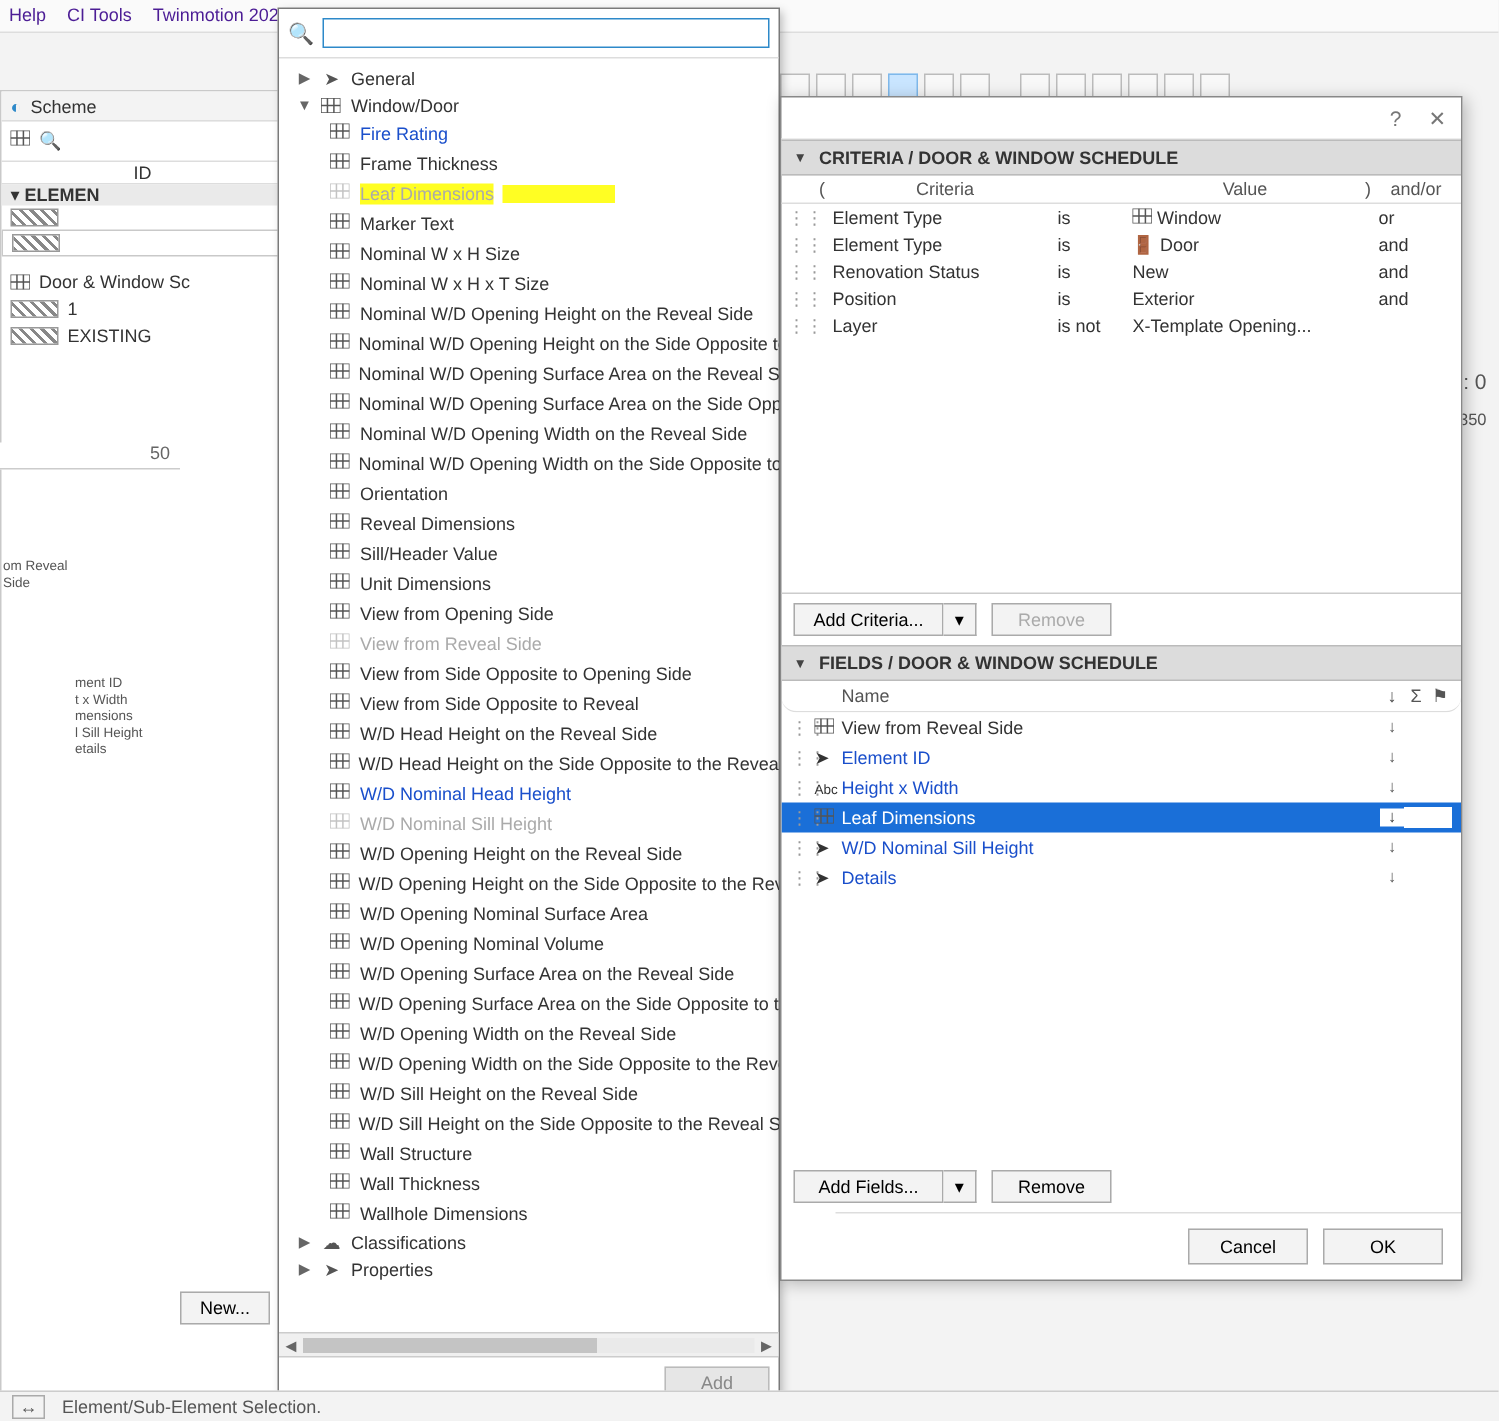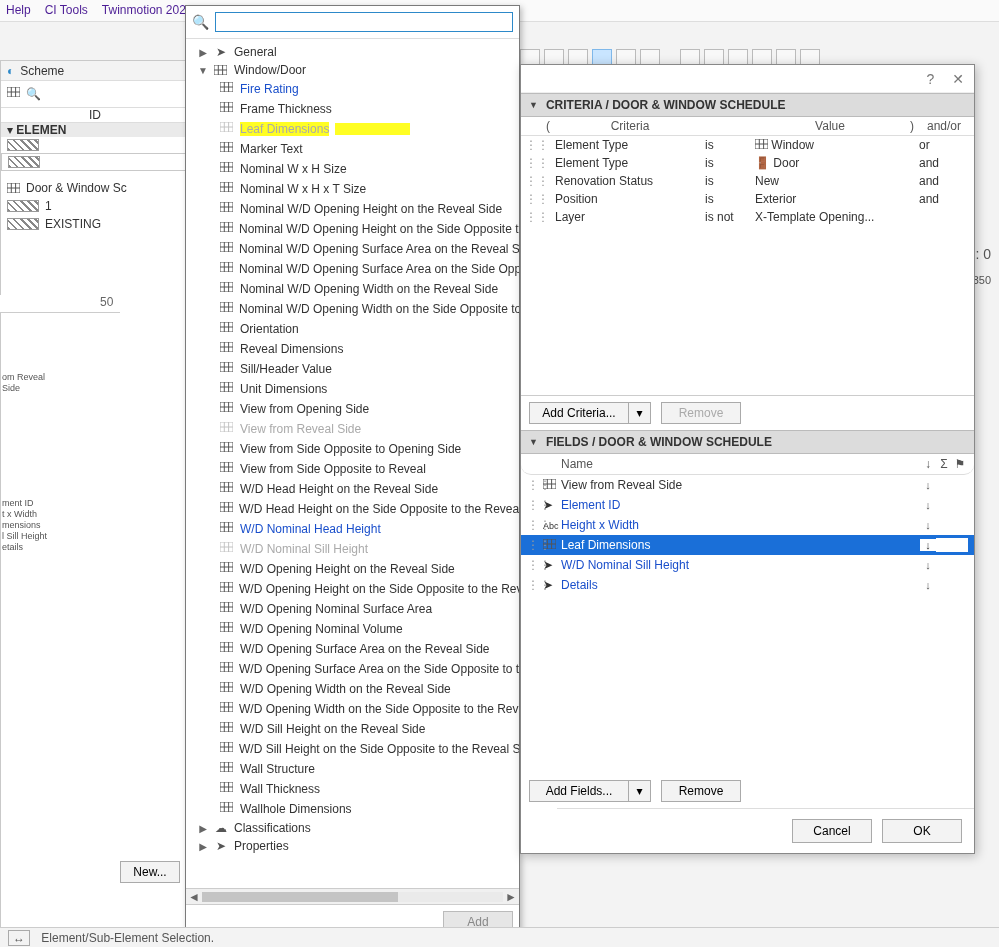--- a/index.html
+++ b/index.html
@@ -167,21 +167,21 @@
     </div>
 </div>
 
 <div class="left-btns">
   <button class="plain">New...</button>
 </div>
 
 <div class="ruler"><span>50</span></div>
 <div class="sidetiny" style="top:372px; white-space:pre;">om Reveal
 Side</div>
-<div class="sidetiny" style="top:498px; white-space:pre;">ment ID
+<div class="sidetiny" style="top:450px; white-space:pre;margin-left:48px;">ment ID
 t x Width
 mensions
 l Sill Height
 etails</div>
 
 <div class="treepanel">
   <div class="searchrow">
     <span class="mag">🔍</span>
     <input type="text" placeholder="" style="">
   </div>

